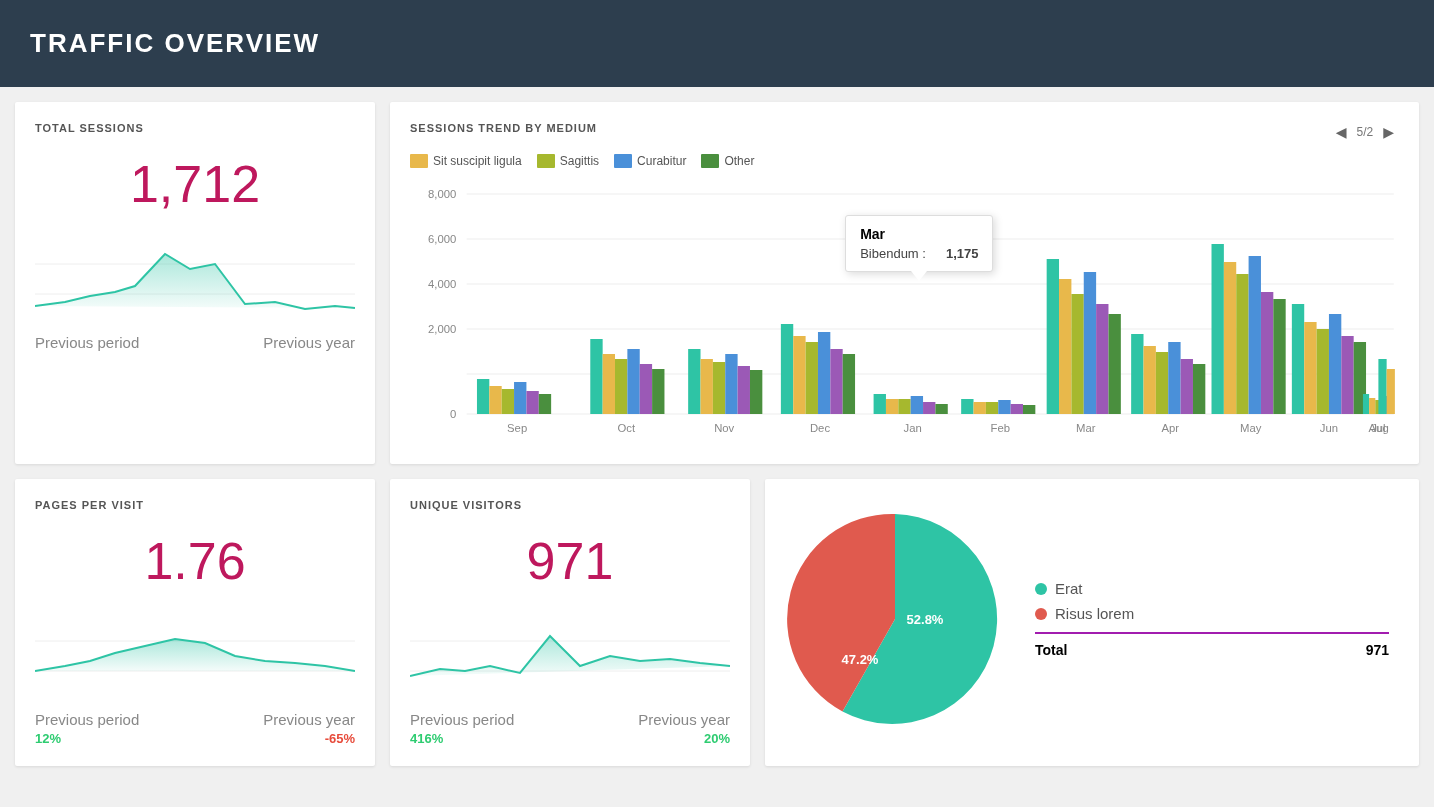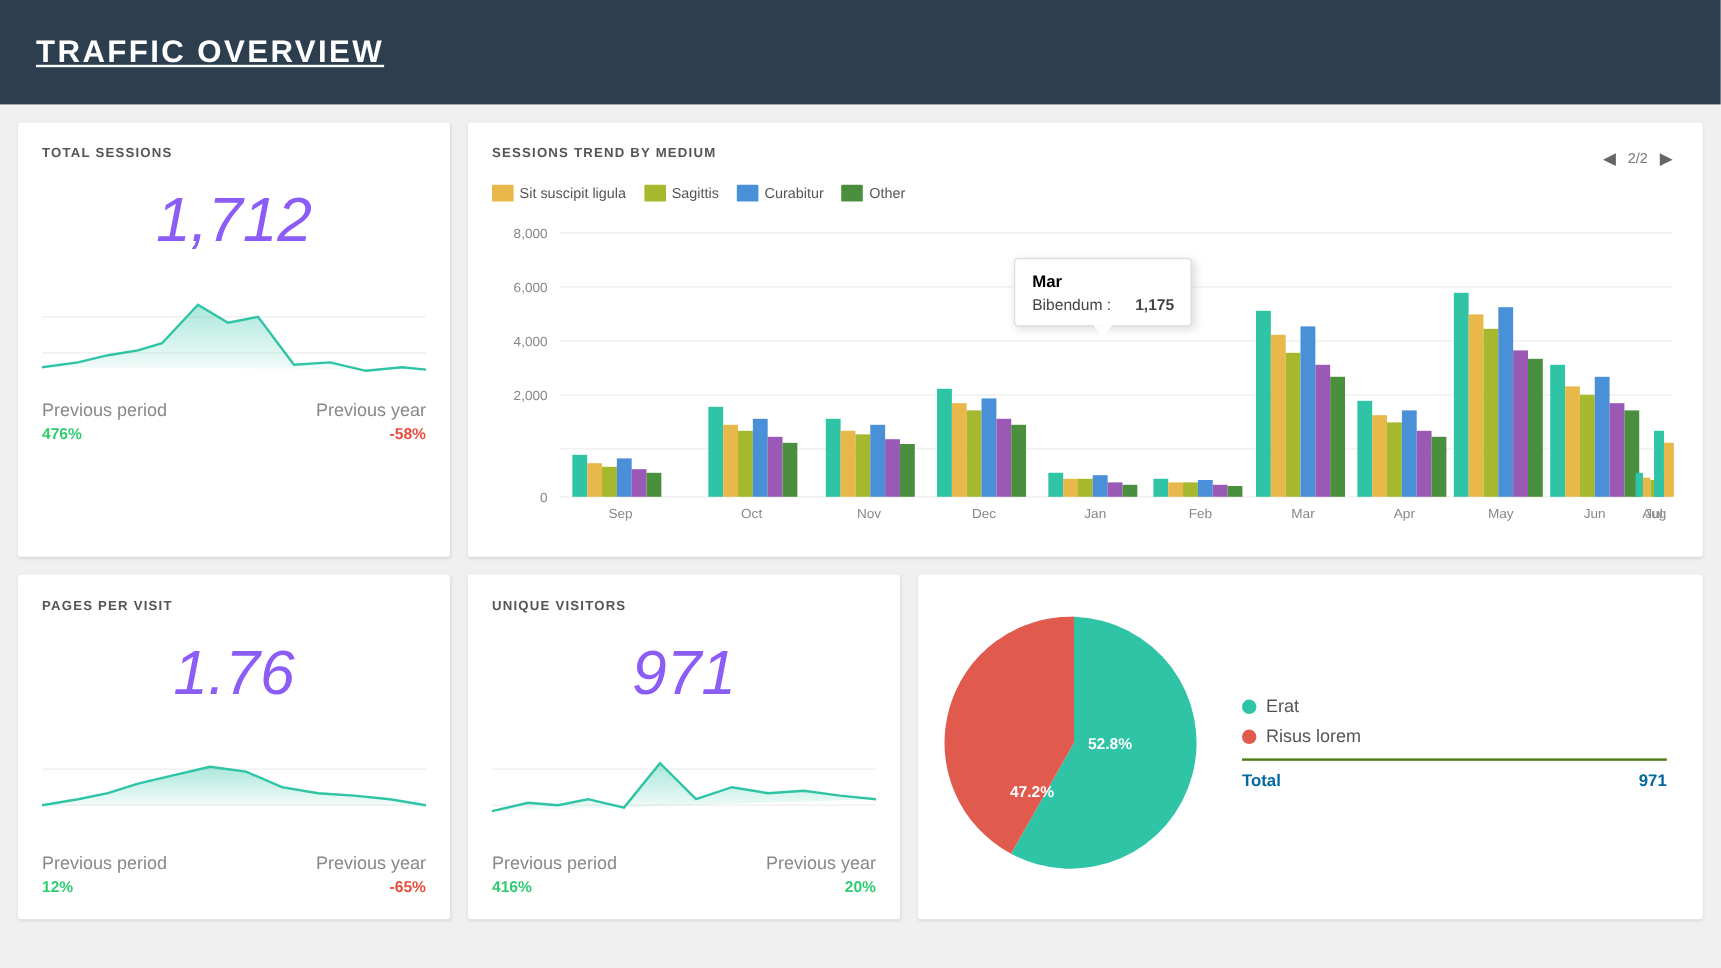--- a/index.html
+++ b/index.html
@@ -5,21 +5,20 @@
     * { box-sizing: border-box; margin: 0; padding: 0; }
     body { font-family: 'Segoe UI', Arial, sans-serif; background: #f0f0f0; }
 
     .header {
       background: #2d3e4e;
       color: white;
       padding: 28px 30px;
       font-size: 26px;
       font-weight: 700;
       letter-spacing: 2px;
-      text-decoration: underline;
     }
 
     .dashboard {
       padding: 15px;
       display: grid;
       grid-template-columns: 360px 1fr;
       grid-template-rows: auto auto;
       gap: 15px;
     }
 
@@ -35,24 +34,23 @@
       font-weight: 700;
       letter-spacing: 1px;
       color: #555;
       margin-bottom: 10px;
       text-transform: uppercase;
     }
 
     .big-number {
       font-size: 52px;
       font-weight: 300;
-      color: #8b5cf6;
+      color: #be185d;
       text-align: center;
       padding: 10px 0;
-      font-style: italic;
     }
 
     .sparkline-container {
       position: relative;
       height: 90px;
       margin: 10px 0;
     }
 
     .period-labels {
       display: flex;
@@ -224,28 +222,28 @@
     }
 
     .gender-dot {
       width: 12px;
       height: 12px;
       border-radius: 50%;
       display: inline-block;
     }
 
     .gender-total {
-      border-top: 2px solid #4d7c0f;
+      border-top: 2px solid #a21caf;
       margin-top: 10px;
       padding-top: 8px;
       display: flex;
       justify-content: space-between;
       font-size: 14px;
       font-weight: 700;
-      color: #0369a1;
+      color: #000000;
     }
 
     .y-axis-label {
       font-size: 11px;
       fill: #888;
     }
 
     .x-axis-label {
       font-size: 11px;
       fill: #888;
@@ -280,32 +278,28 @@
         <line x1="0" y1="30" x2="320" y2="30" stroke="#eee" stroke-width="1"></line>
         <line x1="0" y1="60" x2="320" y2="60" stroke="#eee" stroke-width="1"></line>
         <polyline points="0,72 30,68 55,62 80,58 100,52 130,20 155,35 180,30 210,70 240,68 270,75 300,72 320,74" fill="url(#tealGrad)" stroke="#2ec4a5" stroke-width="2" fill-opacity="1"></polyline>
       </svg>
     </div>
 
     <div class="period-labels">
       <span>Previous period</span>
       <span>Previous year</span>
     </div>
-    <div class="change-labels">
-      <span class="positive">476%</span>
-      <span class="negative">-58%</span>
-    </div>
   </div>
 
   <div class="card sessions-trend-card">
     <div class="chart-header">
       <div class="card-title">SESSIONS TREND BY MEDIUM</div>
       <div class="chart-nav">
         <button class="chart-nav-btn">◀</button>
-        <span>2/2</span>
+        <span>5/2</span>
         <button class="chart-nav-btn">▶</button>
       </div>
     </div>
 
     <div class="legend">
       <div class="legend-item">
         <span class="legend-color" style="background:#e8b84b;"></span>
         <span>Sit suscipit ligula</span>
       </div>
       <div class="legend-item">

